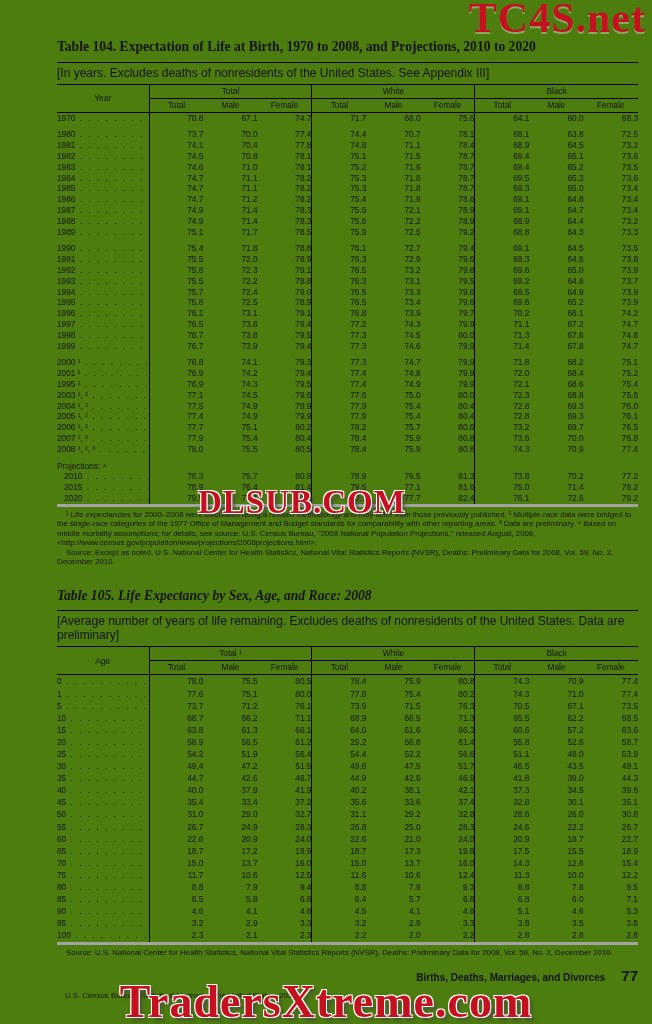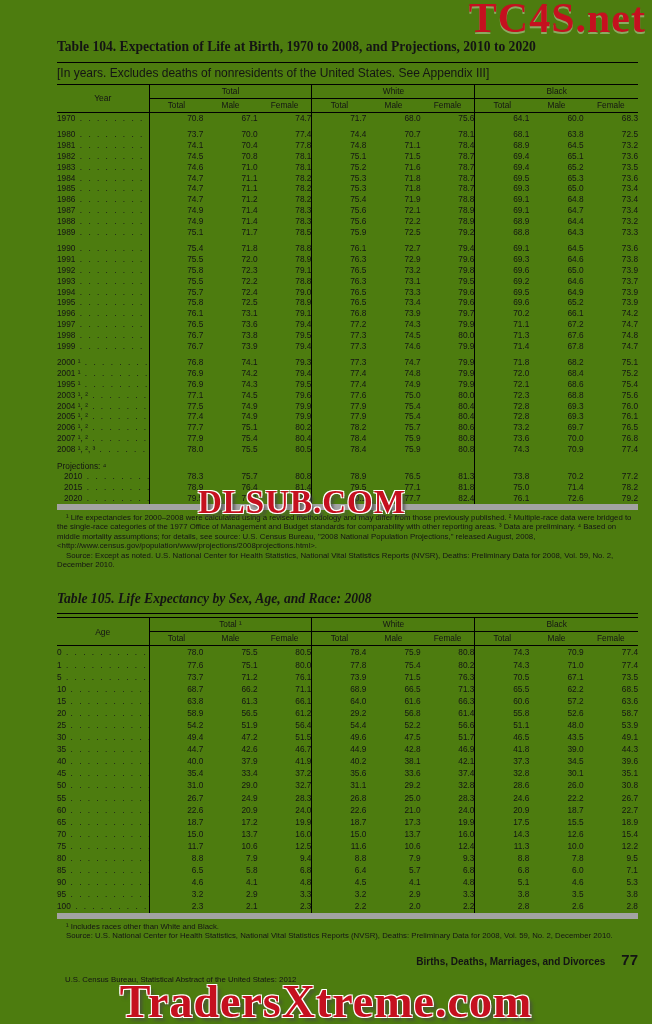--- a/index.html
+++ b/index.html
@@ -19,21 +19,21 @@
 
   
   .tbltitle{font-family:"Liberation Serif",serif;font-weight:700;font-size:13.6px;line-height:1.3;
       border-bottom:1px solid #000;padding-bottom:3px;margin:0 0 3px 0;}
   .t104-title{width:500px;border-bottom:none;}
   .titlerule{border-bottom:1px solid #000;margin:1px 0 3px 0;}
   .note{font-size:12px;margin:0 0 4px 0;}
 
   
   table.t{border-collapse:collapse;width:100%;table-layout:fixed;
-      border-top:1px solid #000;border-bottom:6px solid #a3a3a3;font-size:8.3px;}
+      border-top:1px solid #000;border-bottom:3px solid #a3a3a3;font-size:8.3px;}
   table.t th{font-weight:400;padding:0;}
   table.t td{padding:0;}
   col.c-lbl{width:92px;}
   th.yearhead{border-bottom:1px solid #000;font-size:8.5px;text-align:center;vertical-align:middle;}
   th.grp{border-bottom:1px solid #000;text-align:center;line-height:13px;height:13px;}
   tr.subrow th{border-bottom:1px solid #000;text-align:center;line-height:13px;height:13px;}
   .vr{border-right:1px solid #000;}
   td.lbl{text-align:left;white-space:nowrap;overflow:hidden;padding-left:2px;}
   td.lbl.ind span:first-child{padding-left:7px;}
   td.lbl .dots{letter-spacing:2px;color:#1a1a1a;}
@@ -547,20 +547,21 @@
 
     <div class="fn">
       <p>¹ Life expectancies for 2000–2008 were calculated using a revised methodology and may differ from those previously published. ² Multiple-race data were bridged to the single-race categories of the 1977 Office of Management and Budget standards for comparability with other reporting areas. ³ Data are preliminary. ⁴ Based on middle mortality assumptions; for details, see source: U.S. Census Bureau, "2008 National Population Projections," released August, 2008, &lt;http://www.census.gov/population/www/projections/2008projections.html&gt;.</p>
       <p>Source: Except as noted. U.S. National Center for Health Statistics, National Vital Statistics Reports (NVSR), Deaths: Preliminary Data for 2008, Vol. 59, No. 2, December 2010.</p>
     </div>
   </div>
 
   <div class="sect" style="margin-top:20px;">
     <div class="tbltitle" style="border-bottom:none;font-style:italic;">Table 105. Life Expectancy by Sex, Age, and Race: 2008</div>
     <div class="titlerule"></div>
+    <div class="note">[Average number of years of life remaining. Excludes deaths of nonresidents of the United States. Data are preliminary]</div>
 
     <table class="t t105">
       <colgroup>
           <col class="c-lbl">
           <col span="9">
         </colgroup>
       <thead>
         <tr>
           <th class="yearhead vr" rowspan="2">Age</th>
           <th class="grp vr" colspan="3">Total ¹</th>
@@ -841,21 +842,20 @@
             <td class="num">2.0</td>
             <td class="num vr">2.2</td>
             <td class="num">2.8</td>
             <td class="num">2.6</td>
             <td class="num">2.8</td>
           </tr>
         </tbody>
     </table>
 
     <div class="fn">
-      <p>¹ Includes races other than White and Black.</p>
       <p>Source: U.S. National Center for Health Statistics, National Vital Statistics Reports (NVSR), Deaths: Preliminary Data for 2008, Vol. 59, No. 2, December 2010.</p>
     </div>
   </div>
 
   <div class="chapline">
     <span>Births, Deaths, Marriages, and Divorces</span><span class="pgnum">77</span>
   </div>
   <div class="bureau">U.S. Census Bureau, Statistical Abstract of the United States: 2012</div>
 </div>
 

